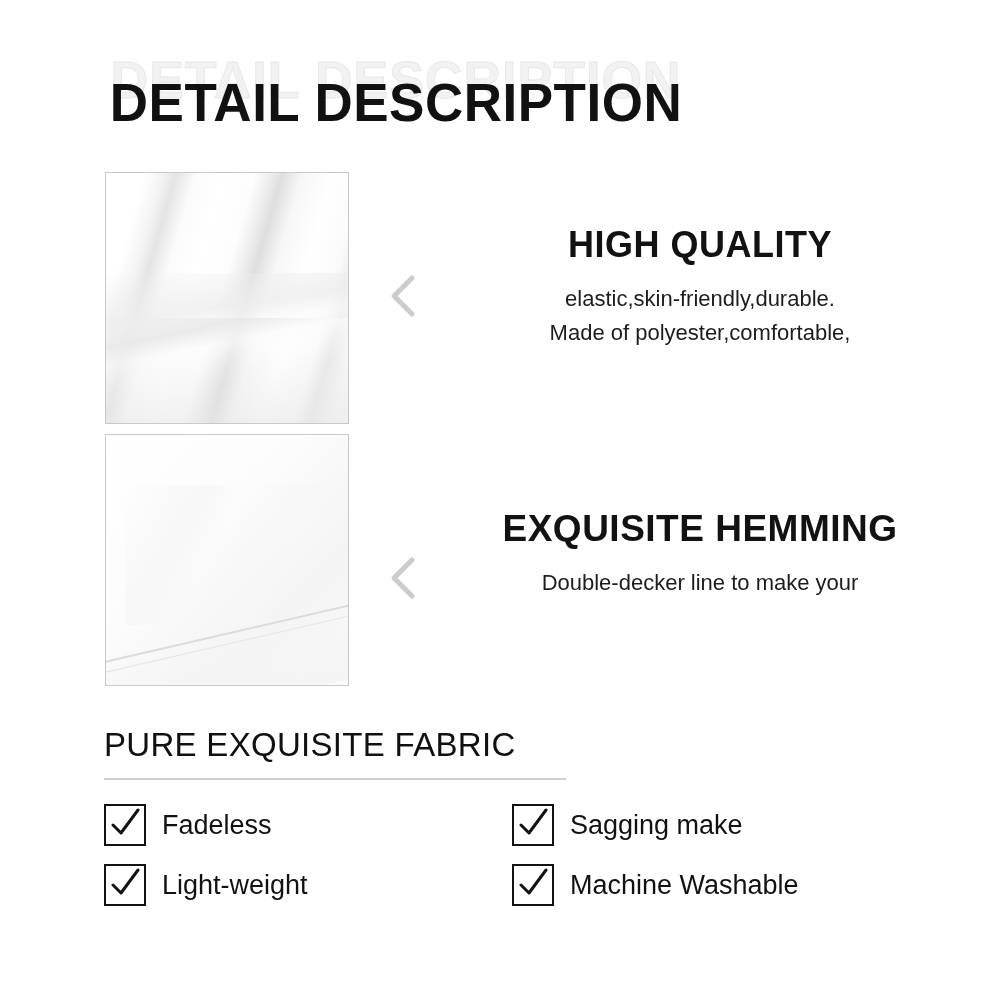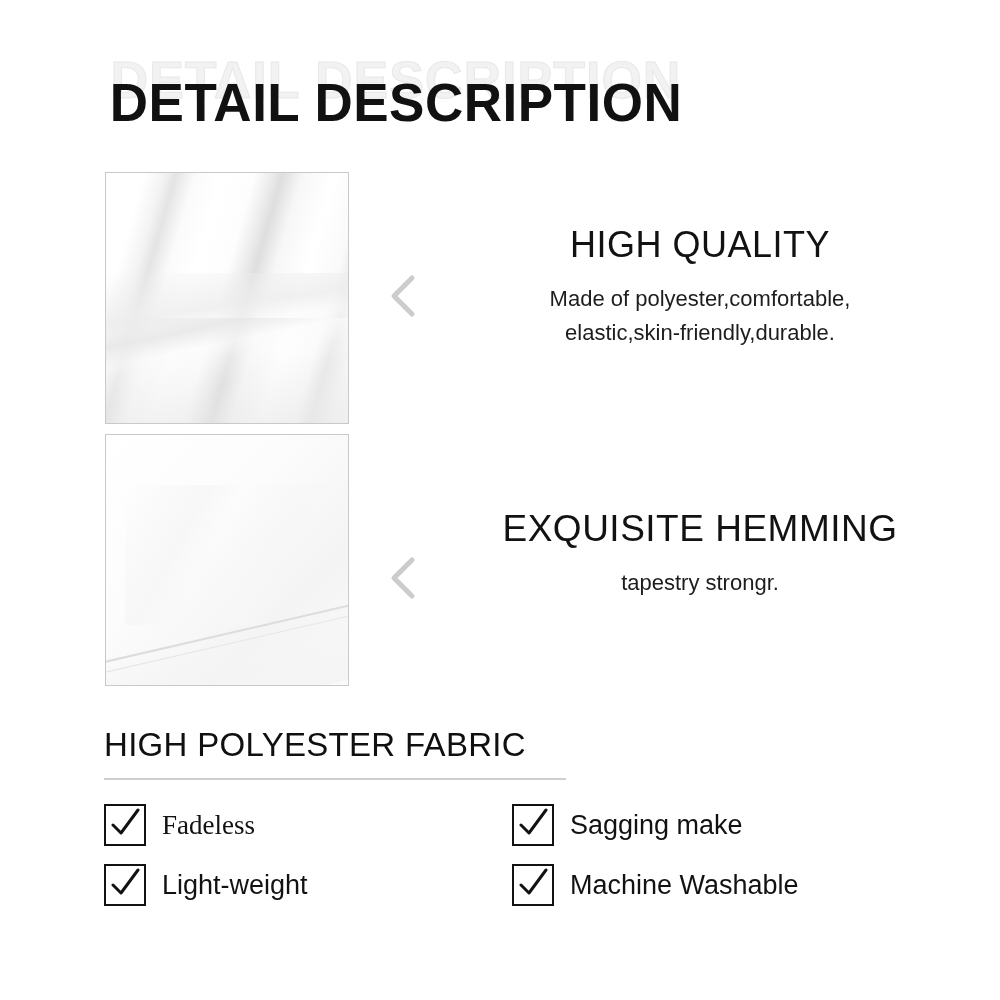--- a/index.html
+++ b/index.html
@@ -193,21 +193,21 @@
 
   
   .feat-text {
     position: absolute;
     left: 430px;
     width: 540px;
     text-align: center;
   }
   .feat-heading {
     font-size: 36px;
-    font-weight: 400;
+    font-weight: 700;
     letter-spacing: 0.5px;
     color: #121212;
     white-space: nowrap;
   }
   .feat-body {
     margin-top: 16px;
     font-size: 22px;
     line-height: 1.55;
     color: #1d1d1d;
   }
@@ -247,21 +247,21 @@
     left: 104px;
     top: 78px;
     width: 800px;
   }
   .check-item {
     position: absolute;
     display: flex;
     align-items: center;
     gap: 16px;
   }
-  .check-item.c0 { left: 0px;   top: 0px; font-family: Liberation Serif, serif; }
+  .check-item.c0 { left: 0px;   top: 0px; }
   .check-item.c1 { left: 408px; top: 0px; }
   .check-item.c2 { left: 0px;   top: 60px; text-align: right; }
   .check-item.c3 { left: 408px; top: 60px; }
 
   .checkbox {
     width: 38px;
     height: 38px;
     border: 2px solid #121212;
     position: relative;
     flex: none;
@@ -299,22 +299,22 @@
 
   <div class="arrow row1">
     <svg width="34" height="48" viewBox="0 0 34 48" aria-hidden="true">
       <polyline points="26,6 8,24 26,42" fill="none" stroke="#cccccc" stroke-width="5" stroke-linecap="round" stroke-linejoin="round"></polyline>
     </svg>
   </div>
 
   <div class="feat-text">
     <div class="feat-heading">HIGH QUALITY</div>
     <div class="feat-body">
+      <span class="line">elastic,skin-friendly,durable.</span>
       <span class="line">Made of polyester,comfortable,</span>
-      <span class="line">elastic,skin-friendly,durable.</span>
     </div>
   </div>
 </div>
 
 <div class="feature-row row2">
 
   <div class="photo">
     <div class="fabric">
       <div class="hem-base"></div>
       <div class="hem-wrinkle"></div>
@@ -326,27 +326,27 @@
 
   <div class="arrow row2">
     <svg width="34" height="48" viewBox="0 0 34 48" aria-hidden="true">
       <polyline points="26,6 8,24 26,42" fill="none" stroke="#cccccc" stroke-width="5" stroke-linecap="round" stroke-linejoin="round"></polyline>
     </svg>
   </div>
 
   <div class="feat-text">
     <div class="feat-heading">EXQUISITE HEMMING</div>
     <div class="feat-body">
-      <span class="line">tapestry strongr.</span>
+      <span class="line">Double-decker line to make your</span>
     </div>
   </div>
 </div>
 
 <div class="bottom">
-  <div class="bottom-title">HIGH POLYESTER FABRIC</div>
+  <div class="bottom-title">PURE EXQUISITE FABRIC</div>
   <div class="bottom-rule"></div>
 
   <div class="check-grid">
 
     <div class="check-item c0">
       <span class="checkbox">
         <svg width="32" height="32" viewBox="0 0 32 32" aria-hidden="true">
           <polyline points="4,17 12,25 29,2" fill="none" stroke="#121212" stroke-width="3" stroke-linecap="round" stroke-linejoin="round"></polyline>
         </svg>
       </span>

